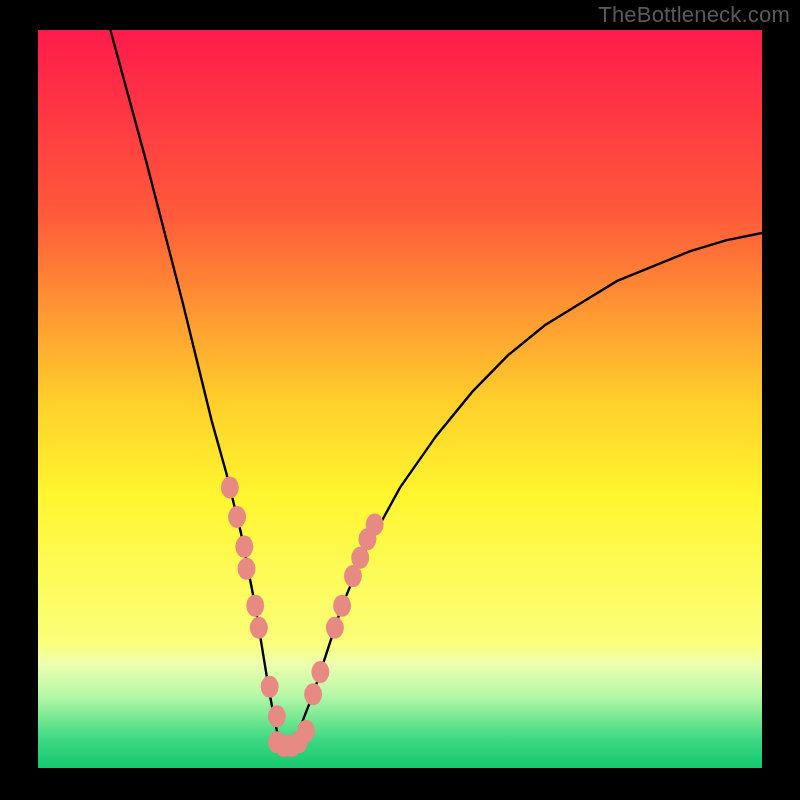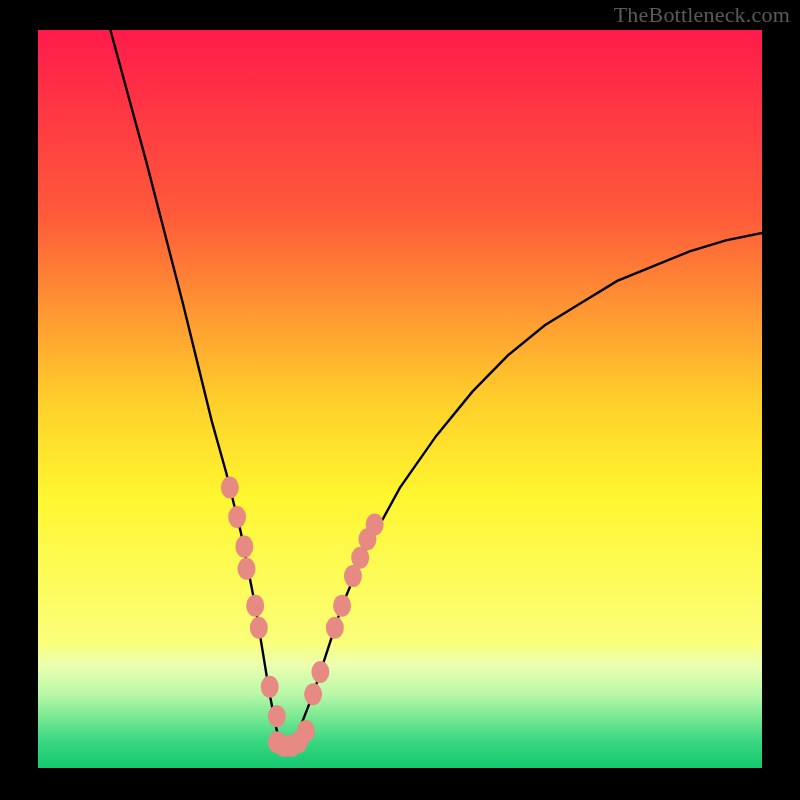--- a/index.html
+++ b/index.html
@@ -7,21 +7,21 @@
   .frame {
     position: relative;
     width: 800px;
     height: 800px;
     background: #000;
   }
   .watermark {
     position: absolute;
     top: 2px;
     right: 10px;
-    font-family: Liberation Serif, serif;
+    font-family: Liberation Sans, sans-serif;
     font-size: 22px;
     font-weight: 400;
     color: #5a5a5a;
     letter-spacing: 0.2px;
     z-index: 10;
   }
   .plot-area {
     position: absolute;
     left: 38px;
     top: 30px;

